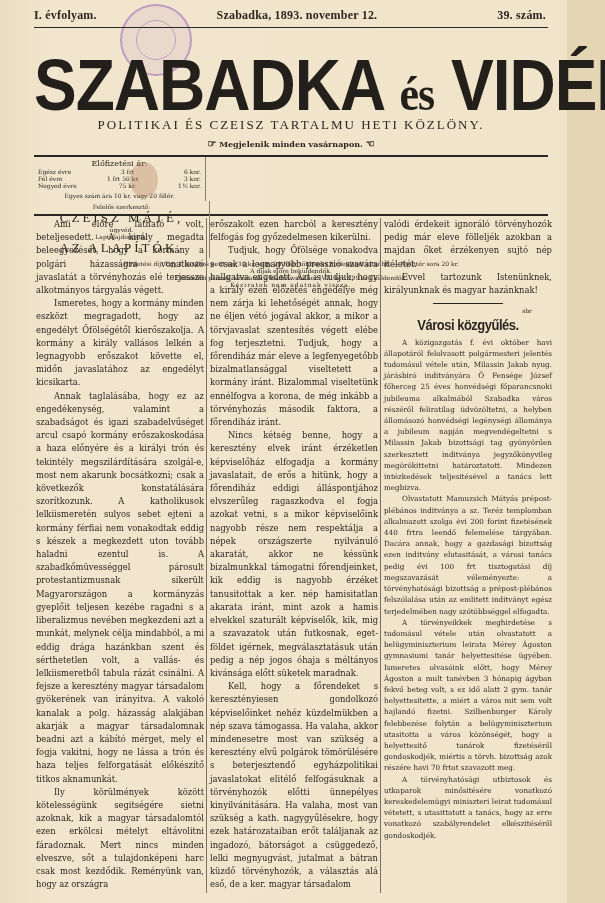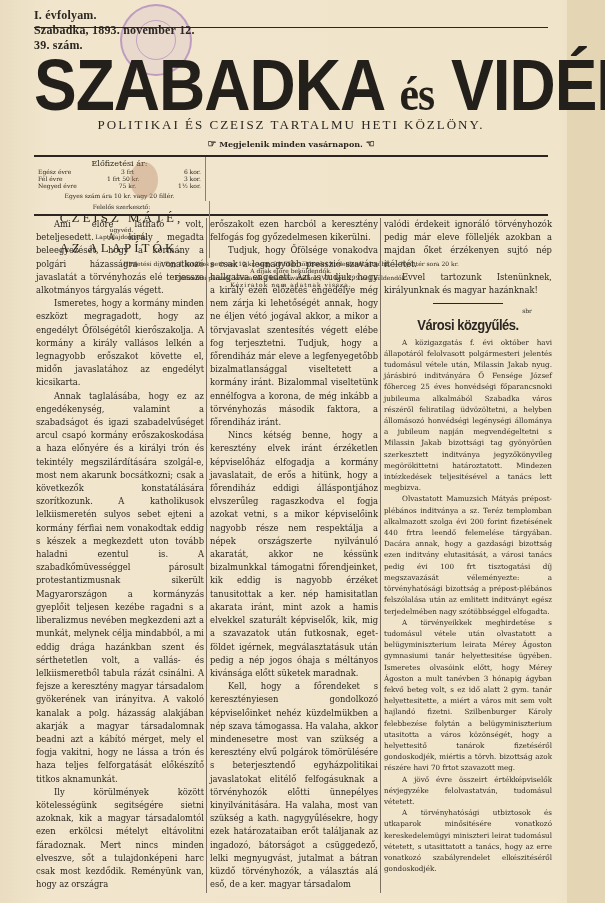--- a/index.html
+++ b/index.html
@@ -1,19 +1,19 @@
 <!DOCTYPE html>
 <html><head>
 <meta charset="utf-8">
 <style>
   html,body{margin:0;padding:0;}
   body{width:605px;height:903px;background:#efe3c8;font-family:"DejaVu Serif",serif;color:#2b2621;position:relative;overflow:hidden;}
   .page{position:absolute;left:0;top:0;width:605px;height:903px;background:linear-gradient(90deg,#e9dcc0 0%,#f1e6cd 8%,#f0e5cb 92%,#e6d8ba 100%);}
   .edge{position:absolute;right:0;top:0;width:38px;height:903px;background:#e4d5b4;}
-  .topline{position:absolute;left:34px;top:8px;width:512px;display:flex;justify-content:space-between;font-family:"Liberation Serif",serif;font-size:12px;font-weight:bold;letter-spacing:0.2px;flex-direction:column;}
+  .topline{position:absolute;left:34px;top:8px;width:512px;display:flex;justify-content:space-between;font-family:"Liberation Serif",serif;font-size:12px;font-weight:bold;letter-spacing:0.2px;}
   .rule{position:absolute;left:34px;width:514px;border-top:1px solid #2b2621;}
   .masthead{position:absolute;left:34px;top:38px;width:514px;height:84px;font-family:"Liberation Sans",sans-serif;font-weight:900;font-size:64px;line-height:84px;text-align:center;letter-spacing:-1px;transform:scaleY(1.12);transform-origin:top;color:#231f1b;white-space:nowrap;}
   .masthead .es{font-family:"Liberation Serif",serif;font-size:44px;font-weight:bold;}
   .subtitle{position:absolute;left:34px;top:117px;width:514px;text-align:center;font-size:13px;letter-spacing:2px;font-family:"Liberation Serif",serif;}
   .appears{position:absolute;left:34px;top:138px;width:514px;text-align:center;font-size:8px;font-weight:bold;}
   .appears .hand{font-size:10px;}
   .stamp{position:absolute;left:120px;top:4px;width:68px;height:68px;border-radius:50%;border:2px solid rgba(156,105,180,0.55);background:rgba(190,150,210,0.15);}
   .stamp-inner{position:absolute;left:14px;top:14px;width:38px;height:38px;border-radius:50%;border:1px solid rgba(156,105,180,0.5);}
   .info{position:absolute;left:34px;top:155px;width:514px;height:57px;display:flex;border-top:2px solid #2b2621;border-bottom:2px solid #2b2621;font-size:6px;flex-direction:column;}
   .info > div{padding:2px 4px;box-sizing:border-box;}
@@ -119,19 +119,18 @@
   <div class="col col3">
     <p style="text-indent:0">valódi érdekeit ignoráló törvényhozók pedig már eleve fölleljék azokban a majdan őket érzékenyen sujtó nép itéletét.</p>
     <p class="close">Evvel tartozunk Istenünknek, királyunknak és magyar hazánknak!</p>
     <div class="sep"></div>
     <div class="sig">sbr</div>
     <div class="h3">Városi közgyűlés.</div>
     <div class="small">
       <p>A közigazgatás f. évi október havi állapotáról felolvasott polgármesteri jelentés tudomásul vétele után, Milassin Jakab nyug. járásbiró inditványára Ő Fensége József főherceg 25 éves honvédségi főparancsnoki jubileuma alkalmából Szabadka város részéről feliratilag üdvözöltetni, a helyben állomásozó honvédségi legénységi állománya a jubileum napján megvendégeltetni s Milassin Jakab bizottsági tag gyönyörűen szerkesztett inditványa jegyzőkönyvileg megörökittetni határoztatott. Mindezen intézkedések teljesitésével a tanács lett megbizva.</p>
       <p>Olvastatott Mamuzsich Mátyás prépost-plébános inditványa a sz. Teréz templomban alkalmazott szolga évi 200 forint fizetésének 440 frtra leendő felemelése tárgyában. Dacára annak, hogy a gazdasági bizottság ezen inditvány elutasitását, a városi tanács pedig évi 100 frt tisztogatási díj megszavazását véleményezte: a törvényhatósági bizottság a prépost-plébános felszólalása után az emlitett inditványt egész terjedelmében nagy szótöbbséggel elfogadta.</p>
       <p>A törvényeikkek meghirdetése s tudomásul vétele után olvastatott a belügyminiszterium leirata Mérey Ágoston gymnasiumi tanár helyettesitése ügyében. Ismeretes olvasóink előtt, hogy Mérey Ágoston a mult tanévben 3 hónapig ágyban fekvő beteg volt, s ez idő alatt 2 gym. tanár helyettesitette, a miért a város mit sem volt hajlandó fizetni. Szilbenburger Károly felebbezése folytán a belügyminiszterium utasitotta a város közönségét, hogy a helyettesitő tanárok fizetéséről gondoskodjék, miértis a törvh. bizottság azok részére havi 70 frtot szavazott meg.</p>
-      <p>A jövő évre összeirt értékképviselők névjegyzéke felolvastatván, tudomásul vétetett.</p>
       <p>A törvényhatósági utbiztosok és utkaparok minősitésére vonatkozó kereskedelemügyi miniszteri leirat tudomásul vétetett, s utasittatott a tanács, hogy az erre vonatkozó szabályrendelet elkészitéséről gondoskodjék.</p>
     </div>
   </div>
 
   <div class="spot" style="left:130px;top:162px;width:28px;height:36px;"></div>
 </div>
 
 </body></html>

